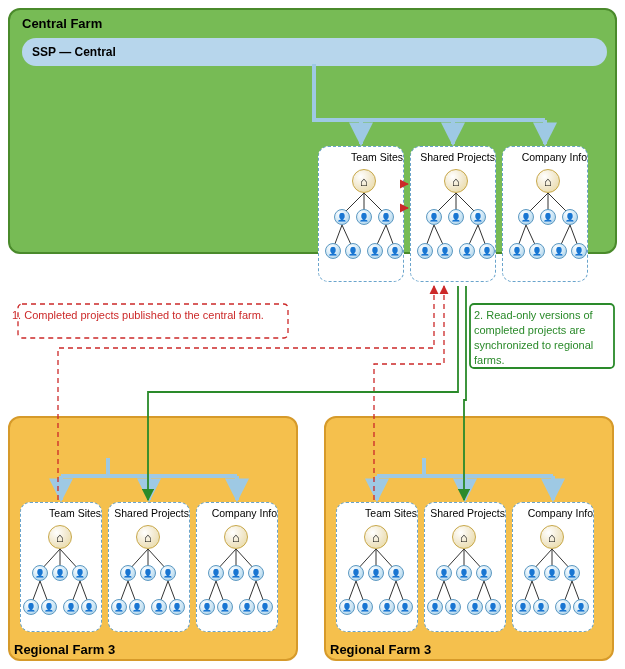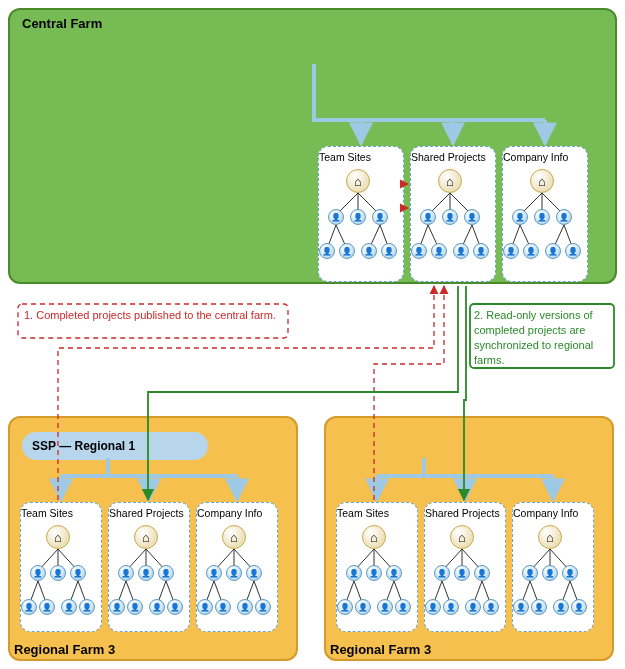--- a/index.html
+++ b/index.html
@@ -53,21 +53,21 @@
     position: absolute;
     width: 86px;
     height: 136px;
     background: #fff;
     border: 1.5px dashed #6aa4cc;
     border-radius: 10px;
     box-sizing: border-box;
     padding-top: 4px;
     display: flex;
     flex-direction: column;
-    align-items: flex-start;
+    align-items: flex-end;
   }
   .site-card.small {
     width: 82px;
     height: 130px;
   }
   .site-card .label {
     font-size: 10.5px;
     color: #000;
     text-align: center;
     white-space: nowrap;
@@ -117,28 +117,28 @@
     width: 609px;
     height: 653px;
     pointer-events: none;
   }
 </style>
 </head>
 <body>
 
 <div class="canvas">
 
-  <div class="farm-box central" style="left:0;top:0;width:609px;height:276px">
+  <div class="farm-box central" style="left:0;top:0;width:609px;height:246px">
     <div class="farm-title" style="left:12px;top:6px">Central Farm</div>
+    <div class="ssp-bar" style="left:12px;top:28px;width:585px">
+      <span>SSP — Central</span>
+    </div>
   </div>
 
   <div class="farm-box regional" style="left:0;top:408;width:290px;height:245px;top:408px">
-    <div class="ssp-bar" style="left:12px;top:14px;width:186px">
-      <span>SSP — Regional 1</span>
-    </div>
     <div class="farm-title" style="left:4px;top:224px">Regional Farm 3</div>
   </div>
 
   <div class="farm-box regional" style="left:316px;top:408px;width:290px;height:245px">
     <div class="farm-title" style="left:4px;top:224px">Regional Farm 3</div>
   </div>
 
   <div class="site-card" style="left:310px;top:138px">
     <div class="label">Team Sites</div>
     <div class="tree">
@@ -351,21 +351,21 @@
         <div class="node user" style="left: 9px; top: 44px;">👤</div>
         <div class="node user" style="left: 29px; top: 44px;">👤</div>
         <div class="node user" style="left: 49px; top: 44px;">👤</div>
         <div class="node user" style="left: 0px; top: 78px;">👤</div>
         <div class="node user" style="left: 18px; top: 78px;">👤</div>
         <div class="node user" style="left: 40px; top: 78px;">👤</div>
         <div class="node user" style="left: 58px; top: 78px;">👤</div>
       </div>
   </div>
 
-  <div class="annotation ann-red" style="left:16px;top:300px;width:280px">1. Completed projects published to the central farm.</div>
+  <div class="annotation ann-red" style="left:4px;top:300px;width:280px">1. Completed projects published to the central farm.</div>
   <div class="annotation ann-green" style="left:466px;top:300px;width:140px">2. Read-only versions of completed projects are synchronized to regional farms.</div>
 
   <svg class="overlay">
     <defs>
       <marker id="arr-blue" viewBox="0 0 10 10" refX="9" refY="5" markerWidth="6" markerHeight="6" orient="auto">
         <path d="M0,0 L10,5 L0,10 z" fill="#9ec9e4"></path>
       </marker>
       <marker id="arr-red" viewBox="0 0 10 10" refX="9" refY="5" markerWidth="7" markerHeight="7" orient="auto">
         <path d="M0,0 L10,5 L0,10 z" fill="#cc2929"></path>
       </marker>

